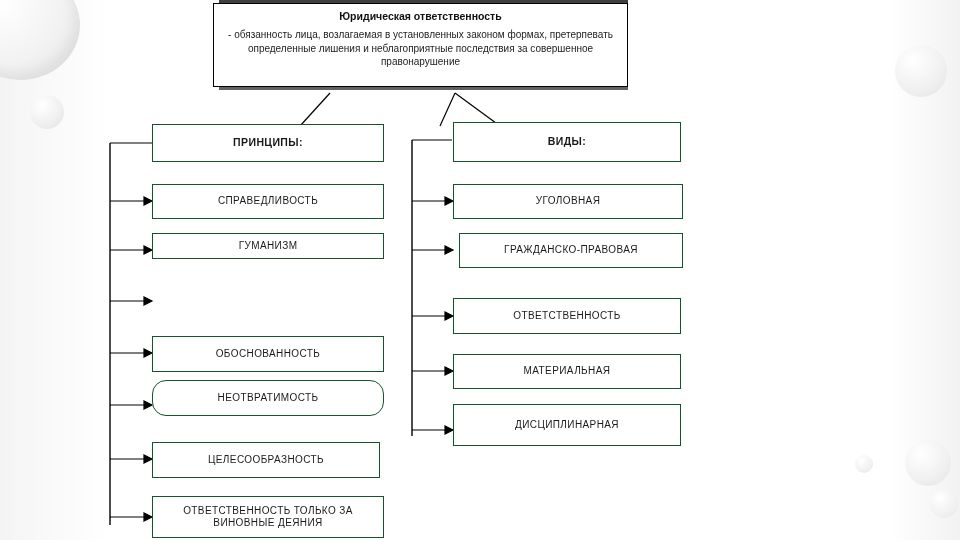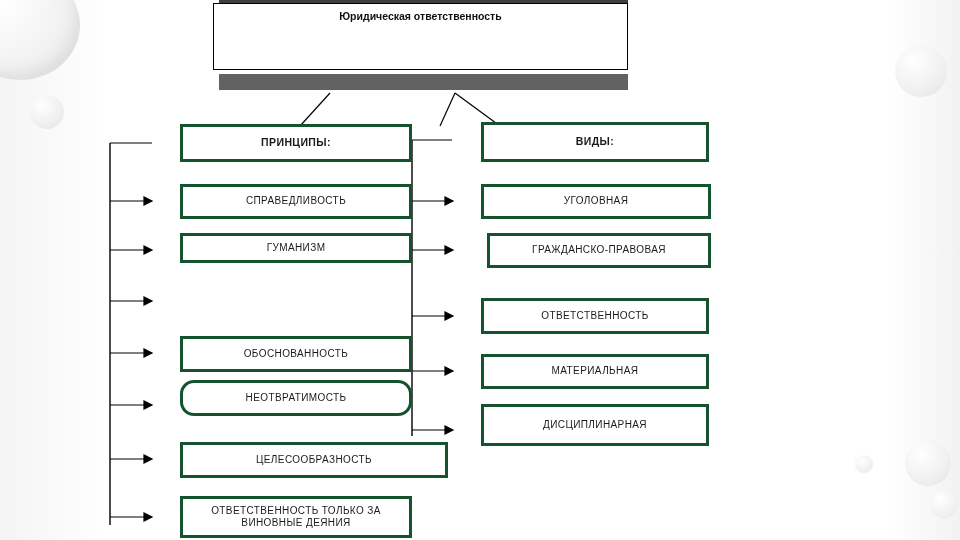--- a/index.html
+++ b/index.html
@@ -20,38 +20,37 @@
   .edge-shade{position:absolute;left:0;top:0;width:110px;height:540px;
     background:linear-gradient(to right, rgba(0,0,0,.045), rgba(0,0,0,0));}
   .edge-shade-r{position:absolute;right:0;top:0;width:70px;height:540px;
     background:linear-gradient(to left, rgba(0,0,0,.05), rgba(0,0,0,0));}
 
   #canvas{position:absolute;left:0;top:0;width:960px;height:540px;}
 
   .node{
     position:absolute;
     box-sizing:border-box;
-    border:3px solid #14532d;
+    border:1px solid #14532d;
     background:#ffffff;
     color:#1a1a1a;
     display:flex;align-items:center;justify-content:center;
     text-align:center;
     font-size:10px;
     letter-spacing:.4px;
     line-height:1.25;
     padding:12px 4px;
-    margin-left:28px;
   }
   .node.title{
     font-weight:bold;
     font-size:10.5px;
   }
   .top-box{
     position:absolute;
-    left:213px;top:3px;width:415px;height:67px;
+    left:213px;top:3px;width:415px;height:84px;
     border:1px solid #000;background:#ffffff;
     box-sizing:border-box;
     padding:4px 6px 2px 6px;
   }
   .top-head{
     font-weight:bold;font-size:10.5px;text-align:center;color:#111;
     margin-top:2px;
   }
   .top-body{
     font-size:10px;text-align:center;color:#222;margin-top:6px;line-height:1.35;
@@ -117,29 +116,30 @@
         <polygon points="453,371 445,367 445,375"></polygon>
       <line x1="412" y1="430" x2="447" y2="430"></line>
         <polygon points="453,430 445,426 445,434"></polygon>
     </g>
   </svg>
 
   <div class="top-shadow"></div>
   <div class="top-shadow2"></div>
   <div class="top-box">
     <div class="top-head">Юридическая ответственность</div>
+    <div class="top-body">- обязанность лица, возлагаемая в установленных законом формах, претерпевать определенные лишения и неблагоприятные последствия за совершенное правонарушение</div>
   </div>
 
   <div class="node title" style="left:152px;top:124px;width:232px;height:38px;">ПРИНЦИПЫ:</div>
 
   <div class="node" style="left:152px;top:184px;width:232px;height:35px;">СПРАВЕДЛИВОСТЬ</div>
   <div class="node" style="left:152px;top:233px;width:232px;height:22px;">ГУМАНИЗМ</div>
   <div class="node" style="left:152px;top:336px;width:232px;height:36px;">ОБОСНОВАННОСТЬ</div>
   <div class="node" style="left:152px;top:380px;width:232px;height:36px;border-radius:14px;">НЕОТВРАТИМОСТЬ</div>
-  <div class="node" style="left:152px;top:442px;width:268px;height:36px;">ЦЕЛЕСООБРАЗНОСТЬ</div>
+  <div class="node" style="left:152px;top:442px;width:228px;height:36px;">ЦЕЛЕСООБРАЗНОСТЬ</div>
   <div class="node" style="left:152px;top:496px;width:232px;height:42px;">ОТВЕТСТВЕННОСТЬ ТОЛЬКО ЗА ВИНОВНЫЕ ДЕЯНИЯ</div>
 
   <div class="node title" style="left:453px;top:122px;width:228px;height:40px;">ВИДЫ:</div>
 
   <div class="node" style="left:459px;top:233px;width:224px;height:35px;">ГРАЖДАНСКО-ПРАВОВАЯ</div>
   <div class="node" style="left:453px;top:184px;width:230px;height:35px;">УГОЛОВНАЯ</div>
   <div class="node" style="left:453px;top:298px;width:228px;height:36px;">ОТВЕТСТВЕННОСТЬ</div>
   <div class="node" style="left:453px;top:354px;width:228px;height:35px;">МАТЕРИАЛЬНАЯ</div>
   <div class="node" style="left:453px;top:404px;width:228px;height:42px;">ДИСЦИПЛИНАРНАЯ</div>
 

